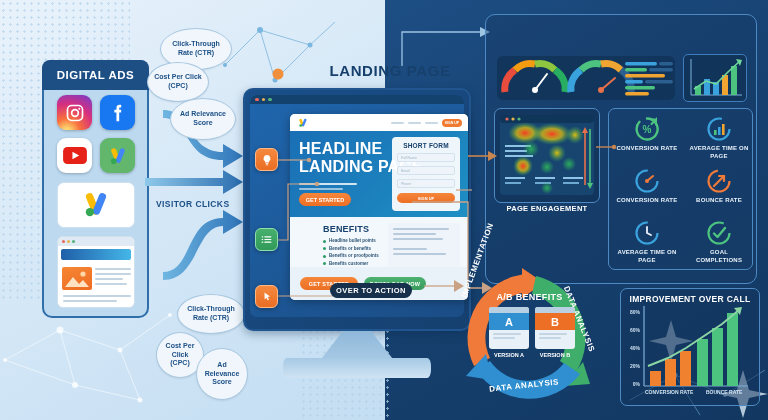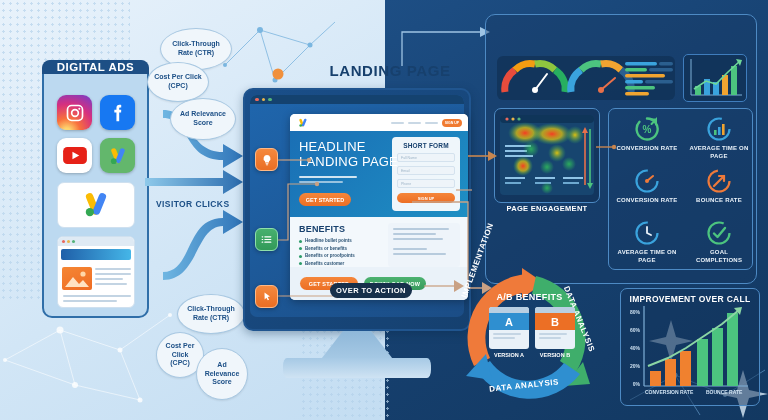--- a/index.html
+++ b/index.html
@@ -30,21 +30,21 @@
     background-size:7px 7px; opacity:.7;
   }
   .net { position:absolute; pointer-events:none; }
 
   
   #ads-panel {
     position:absolute; left:42px; top:60px; width:107px; height:258px;
     background:#bcd9f0; border:2px solid #2f6ea8; border-radius:10px;
   }
   #ads-header {
-    position:absolute; left:42px; top:60px; width:107px; height:14px;
+    position:absolute; left:42px; top:60px; width:107px; height:30px;
     background:#1d4f85; border-radius:8px 8px 0 0;
     color:#fff; font-size:11.5px; font-weight:bold; letter-spacing:.5px;
     display:flex; align-items:center; justify-content:center;
   }
   .ad-icon {
     position:absolute; width:35px; height:35px; border-radius:9px;
     display:flex; align-items:center; justify-content:center;
     box-shadow:0 1px 3px rgba(0,0,0,.25);
   }
   #ic-instagram { left:57px; top:95px;
@@ -116,39 +116,39 @@
   #lp-mock {
     position:absolute; left:290px; top:114px; width:178px; height:186px;
     background:#f3f8fc; border-radius:5px; overflow:hidden;
     box-shadow:0 2px 8px rgba(0,0,0,.3);
   }
   #lp-nav { height:17px; background:#fff; display:flex; align-items:center; padding:0 6px; gap:4px; }
   #lp-nav .lnk { width:13px; height:2px; background:#c9d8e5; border-radius:1px; }
   #lp-nav .btn { margin-left:auto; width:20px; height:8px; background:#f07a30; border-radius:4px;
     font-size:3.5px; color:#fff; display:flex; align-items:center; justify-content:center; font-weight:bold;}
   #lp-hero { height:86px; background:linear-gradient(135deg,#1a6fb5,#1e8fc4); position:relative; padding:9px; }
-  #lp-hero h1 { color:#fff; font-size:13px; font-weight:normal; line-height:1.15; letter-spacing:.2px; }
+  #lp-hero h1 { color:#fff; font-size:16px; font-weight:bold; line-height:1.15; letter-spacing:.2px; }
   #lp-hero .rule { width:58px; height:2px; background:rgba(255,255,255,.8); margin-top:6px; border-radius:1px;}
   #lp-hero .rule2 { width:44px; height:2px; background:rgba(255,255,255,.55); margin-top:3px; border-radius:1px;}
   #lp-cta {
     position:absolute; left:9px; top:62px; width:52px; height:13px;
     background:linear-gradient(180deg,#f5863a,#ec6f25); border-radius:7px;
     color:#fff; font-size:5.5px; font-weight:bold; display:flex; align-items:center; justify-content:center;
   }
   #lp-form {
     position:absolute; right:8px; top:6px; width:68px; height:74px;
     background:rgba(255,255,255,.93); border-radius:4px; padding:5px;
   }
   #lp-form .ttl { font-size:6.5px; font-weight:bold; color:#17406d; text-align:center; letter-spacing:.2px; }
   #lp-form .fld { height:9px; background:#eef4f9; border:1px solid #d4e2ee; border-radius:2px;
     margin-top:4px; font-size:3.5px; color:#9fb5c8; padding-left:3px; display:flex; align-items:center; }
   #lp-form .sub { height:10px; margin-top:5px; background:linear-gradient(180deg,#f5863a,#ec6f25);
     border-radius:5px; color:#fff; font-size:4px; font-weight:bold;
     display:flex; align-items:center; justify-content:center; }
-  #lp-benefits { padding:7px 9px; position:relative; }
+  #lp-benefits { padding:7px 9px; position:relative;margin-left:24px; }
   #lp-benefits h2 { font-size:9px; color:#17406d; font-weight:bold; letter-spacing:.2px; }
   #lp-benefits ul { list-style:none; margin-top:4px; }
   #lp-benefits li { font-size:4.5px; color:#2d5475; font-weight:bold; margin-bottom:2.5px;
     padding-left:6px; position:relative; }
   #lp-benefits li:before { content:""; position:absolute; left:0; top:1.5px;
     width:3px; height:3px; background:#2d9c6a; border-radius:50%; }
   #lp-side { position:absolute; right:8px; top:6px; width:72px; height:44px;
     background:#eef4fa; border-radius:3px; padding:5px; }
   #lp-side .row { height:2px; background:#b7cbdd; border-radius:1px; margin-bottom:3px; }
   #lp-footer { position:absolute; left:0; bottom:0; width:100%; height:33px;

